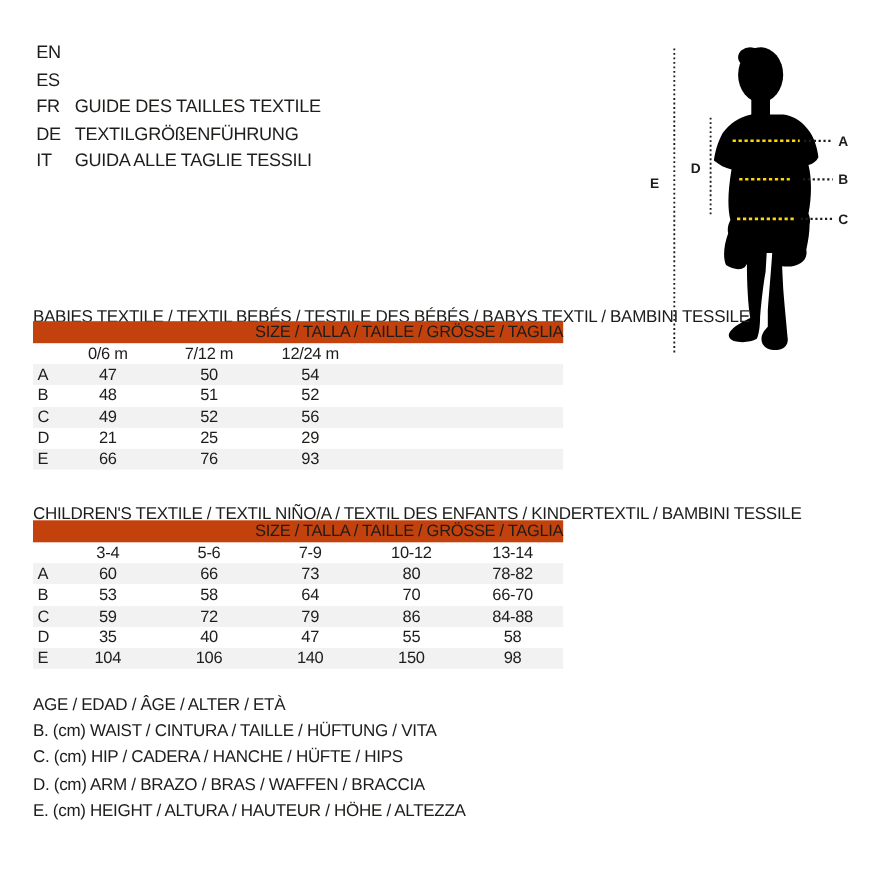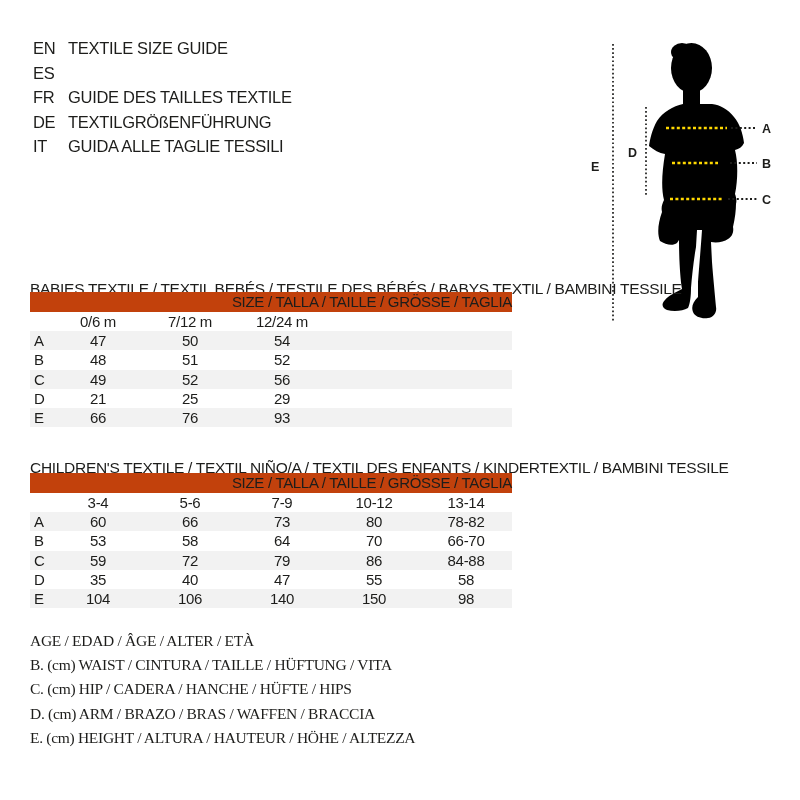--- a/index.html
+++ b/index.html
@@ -22,33 +22,32 @@
   
   .size-table{left:30px;width:482px;}
   .t-bar{height:20px;line-height:20px;background:#c2410c;font-size:15px;padding-left:4px;box-sizing:border-box;text-align:right;}
   .t-row{display:flex;height:19.2px;line-height:19.2px;font-size:15px;}
   .t-row.alt{background:#f2f2f2;}
   .cell-label{width:22px;box-sizing:border-box;padding-left:4px;}
   .cell{width:92px;text-align:center;}
 
   
   .legend{left:30px;top:629px;font-size:15.5px;}
-  .legend-line{height:24.2px;line-height:24.2px;white-space:nowrap;font-family:Liberation Serif, serif;}
+  .legend-line{height:24.2px;line-height:24.2px;white-space:nowrap;}
 
   
   .diagram{left:585px;top:30px;}
   .diag-label{font-size:12.5px;font-weight:bold;letter-spacing:0;}
 </style>
 </head>
 <body>
 
 <div class="abs lang-list">
   <div class="lang-row">
     <span class="lang-code">EN</span>
-    <span>TEXTILE SIZE GUIDE</span>
   </div>
   <div class="lang-row">
     <span class="lang-code">ES</span>
   </div>
   <div class="lang-row">
     <span class="lang-code">FR</span>
     <span>GUIDE DES TAILLES TEXTILE</span>
   </div>
   <div class="lang-row">
     <span class="lang-code">DE</span>

